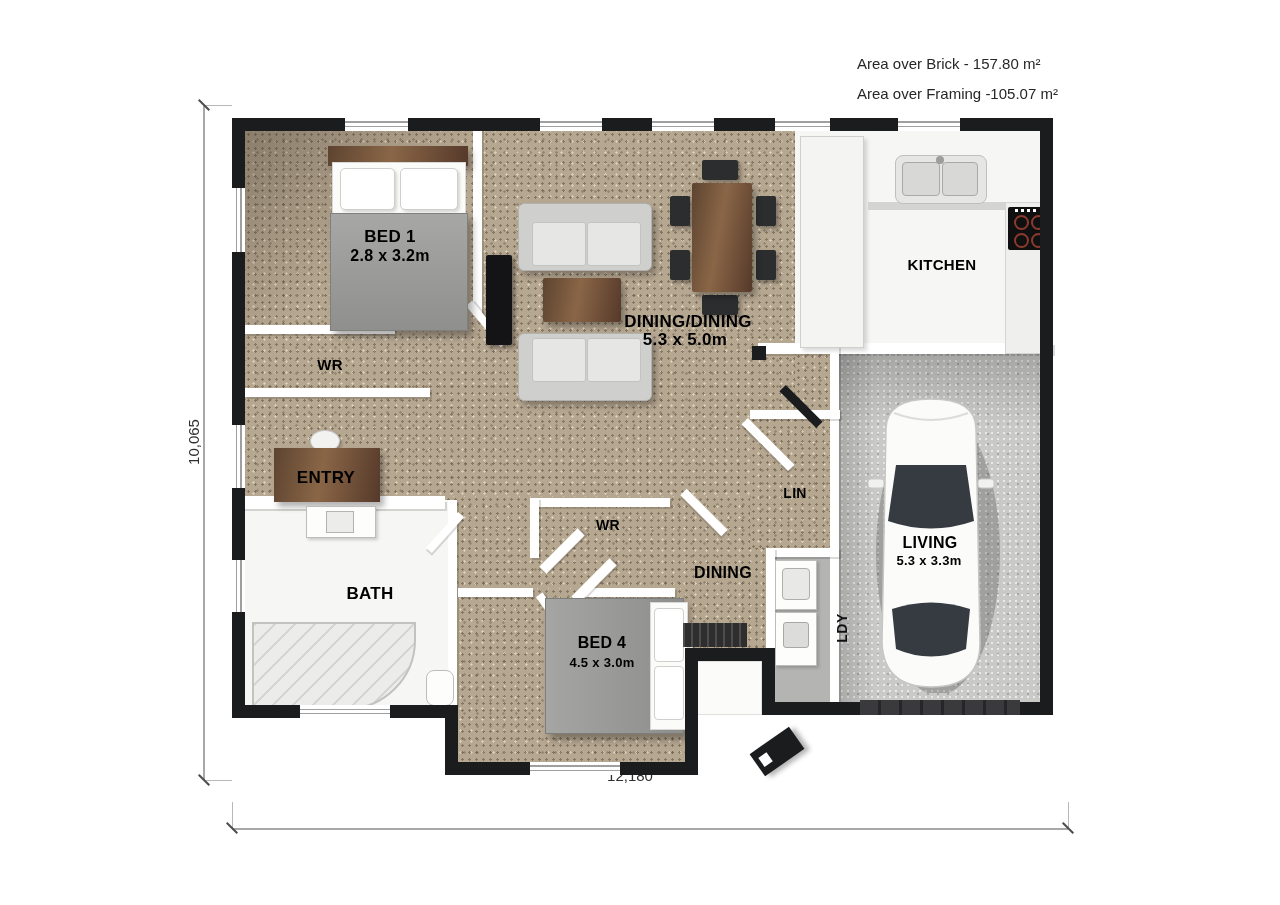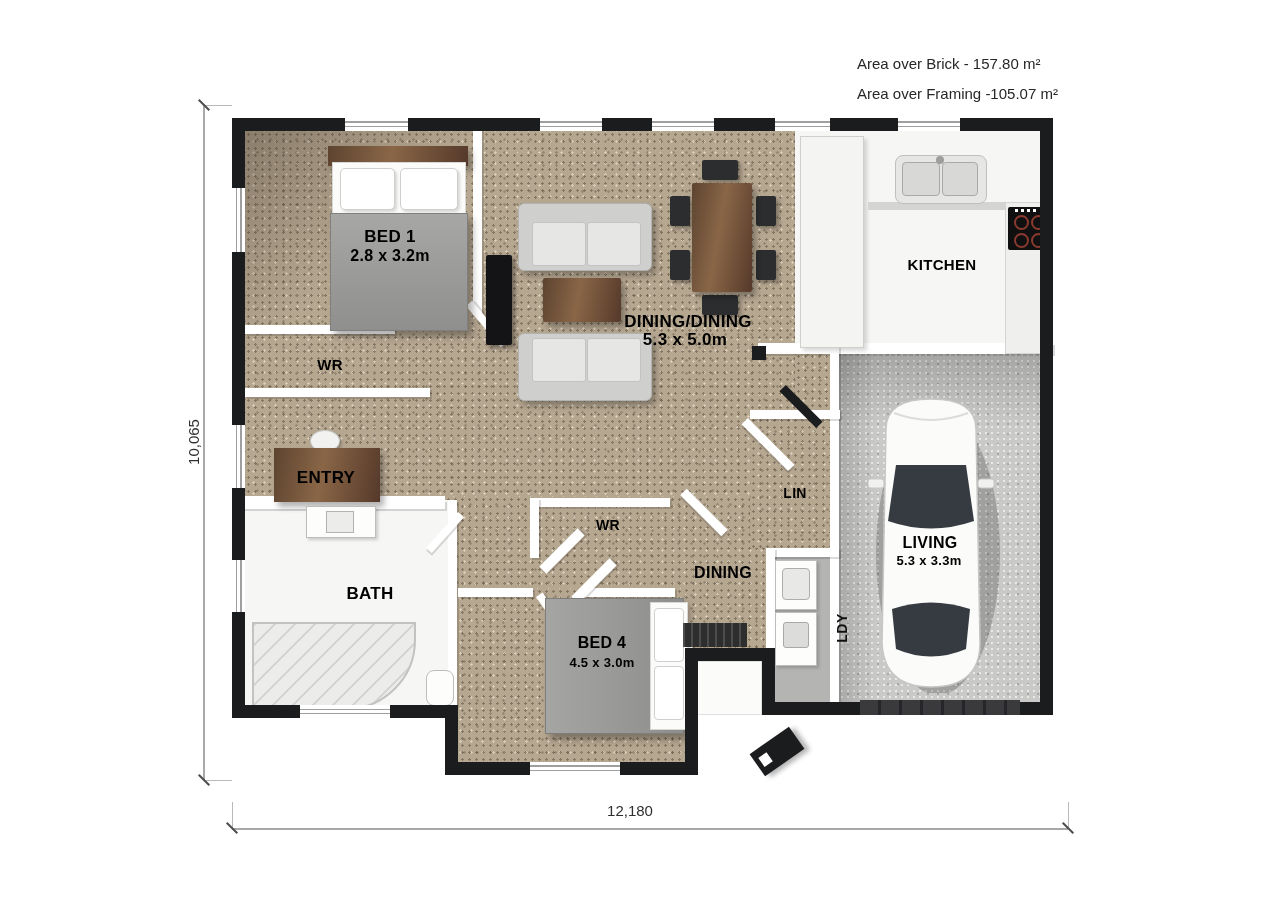--- a/index.html
+++ b/index.html
@@ -58,21 +58,21 @@
   <div class="abs stub" style="left:204px;top:779.5px;width:28px;height:1px;"></div>
   <div class="tick" style="left:204px;top:105px;"></div>
   <div class="tick" style="left:204px;top:780px;"></div>
   <div class="dimtext" style="left:193px;top:442px;transform:translate(-50%,-50%) rotate(-90deg);">10,065</div>
 
   <div class="abs dimline" style="left:232px;top:828px;width:836px;height:1.5px;"></div>
   <div class="abs stub" style="left:231.5px;top:802px;width:1px;height:26px;"></div>
   <div class="abs stub" style="left:1067.5px;top:802px;width:1px;height:26px;"></div>
   <div class="tick" style="left:232px;top:828px;"></div>
   <div class="tick" style="left:1068px;top:828px;"></div>
-  <div class="dimtext" style="left:630px;top:819px;transform:translate(-50%,-100%);text-align:right;">12,180</div>
+  <div class="dimtext" style="left:630px;top:784px;transform:translate(-50%,-100%);text-align:right;">12,180</div>
 
   <div id="plan">
 
     <div class="abs carpet" style="left:15px;top:21px;width:550px;height:365px;"></div>
     <div class="abs carpet" style="left:565px;top:236px;width:45px;height:150px;"></div>
     <div class="abs carpet" style="left:215px;top:386px;width:330px;height:152px;"></div>
     <div class="abs carpet" style="left:222px;top:478px;width:233px;height:178px;"></div>
     <div class="abs carpet" style="left:520px;top:300px;width:80px;height:138px;"></div>
     <div class="abs whitefloor" style="left:12px;top:390px;width:208px;height:212px;"></div>
     <div class="abs whitefloor" style="left:565px;top:21px;width:250px;height:215px;"></div>

